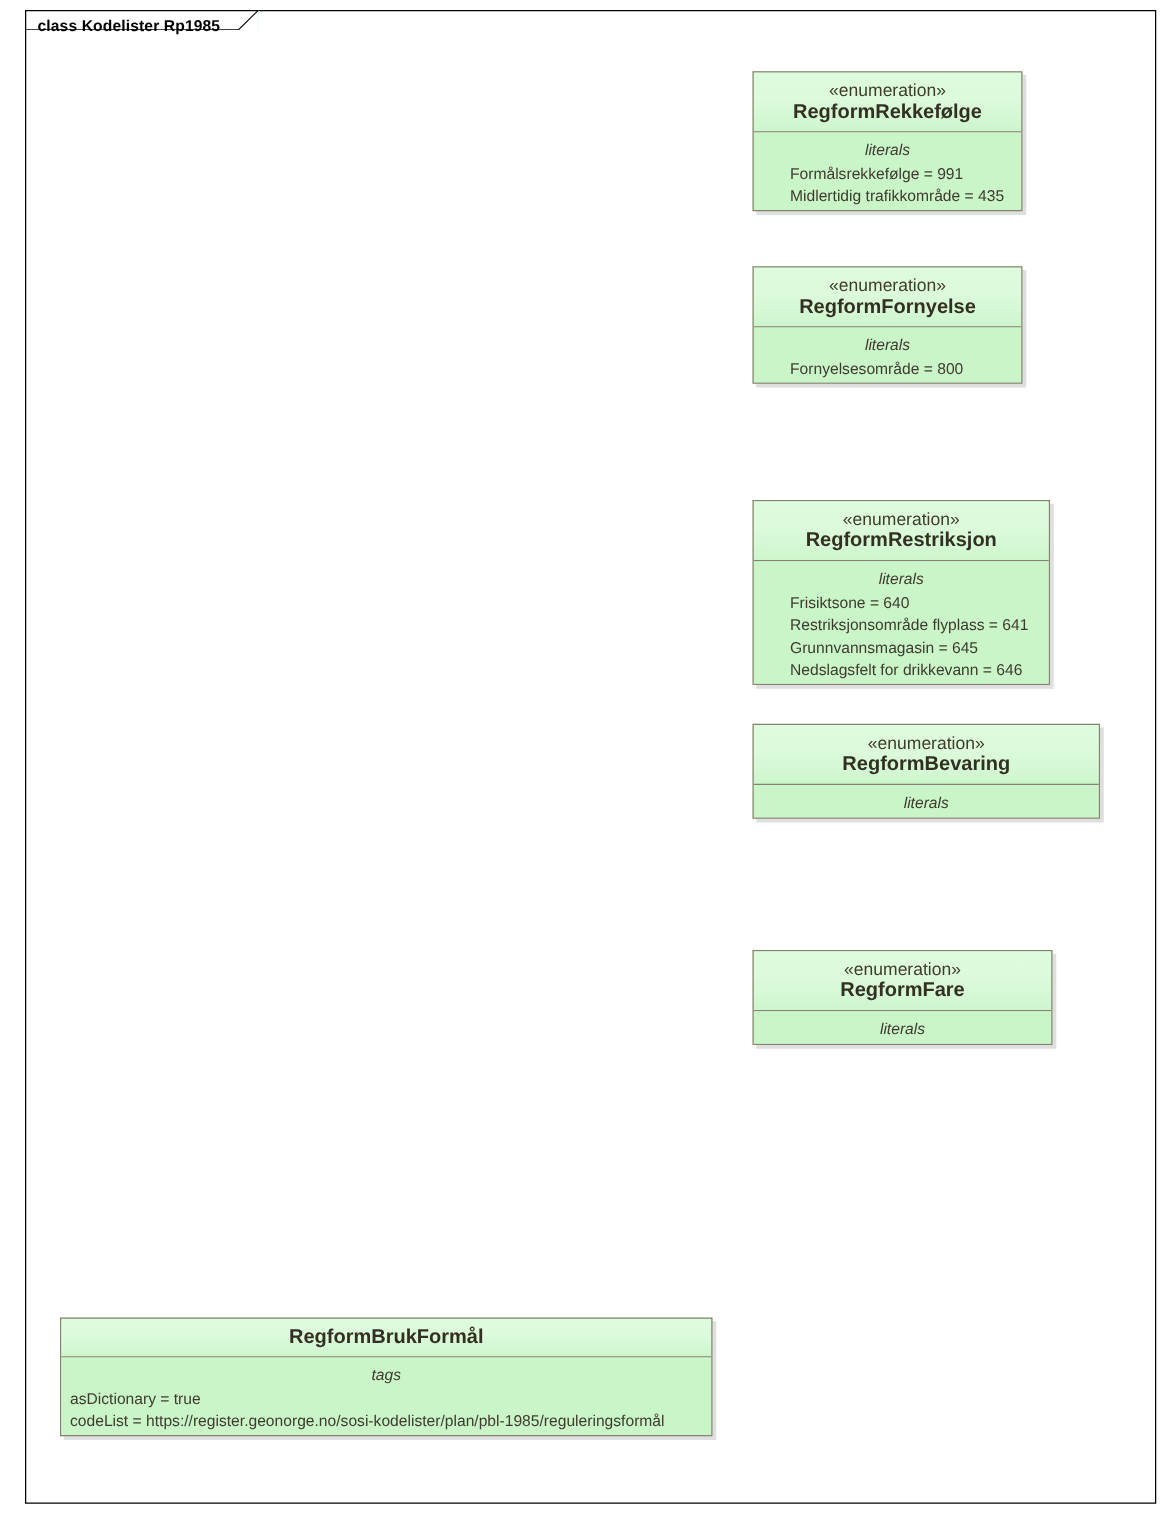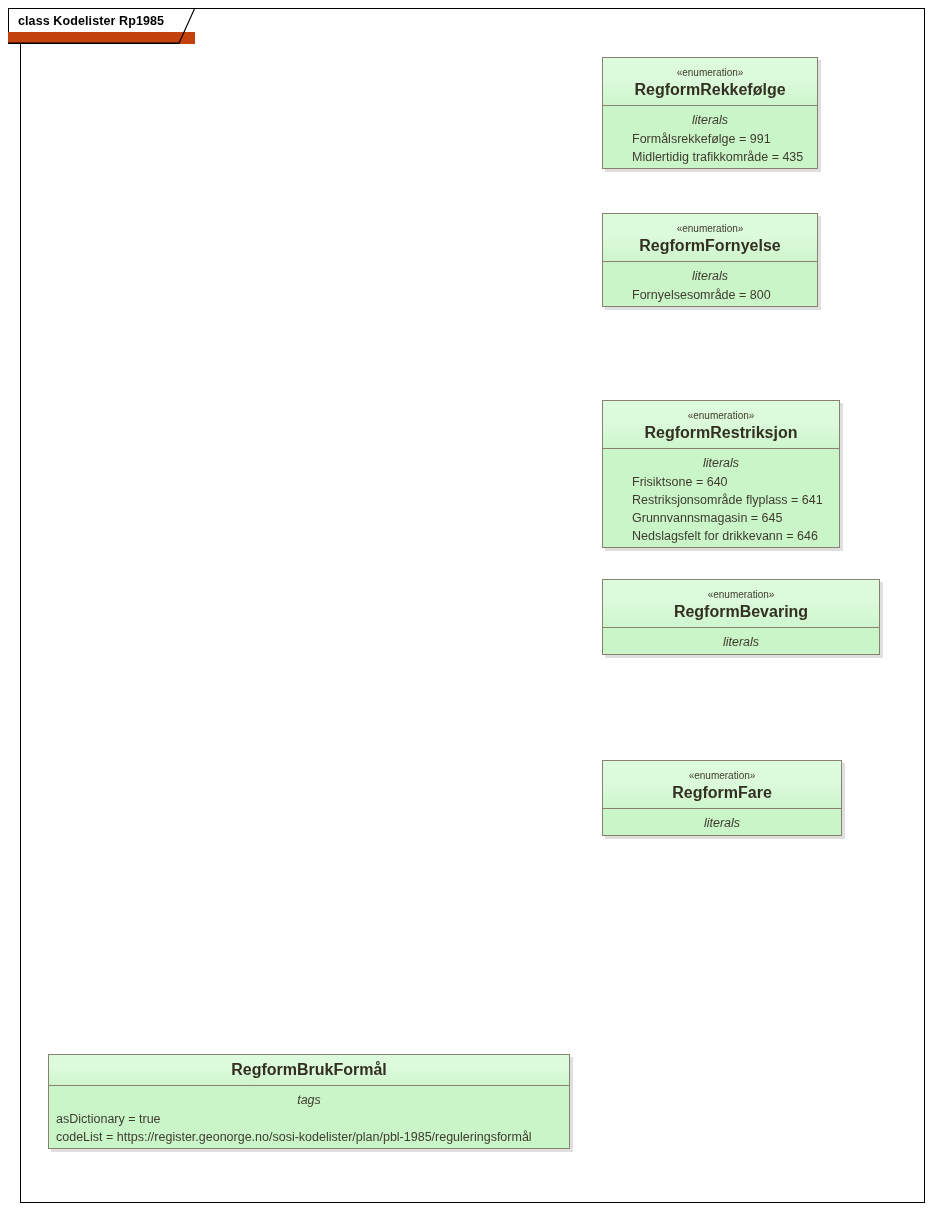--- a/index.html
+++ b/index.html
@@ -23,25 +23,25 @@
     width: 905px;
     height: 1195px;
     border: 1px solid #000000;
     box-sizing: border-box;
     background: #ffffff;
   }
 
   
   #frame-tab {
     position: absolute;
-    left: 8px;
+    left: 20px;
     top: 8px;
-    height: 36px;
-    box-sizing: border-box;
-    background: #c2410c;
+    height: 16px;
+    box-sizing: border-box;
+    background: #86efac;
     z-index: 5;
   }
   #frame-tab .tab-body {
     position: relative;
     height: 24px;
     display: flex;
     align-items: center;
     padding: 0 9px 0 9px;
     background: #ffffff;
     border-top: 1px solid #000000;
@@ -75,21 +75,21 @@
     overflow: hidden;
   }
   .uml-header {
     border-bottom: 1px solid #8a8070;
     background: linear-gradient(to bottom, #ddfbdd 0%, #dcfadc 45%, #cdf6cd 100%);
     text-align: center;
     padding: 6px 6px 7px 6px;
     box-sizing: border-box;
   }
   .stereotype {
-    font-size: 10px;
+    font-size: 14px;
     color: #3f3c2c;
     line-height: 17px;
     white-space: nowrap;
   }
   .classname {
     font-size: 16px;
     font-weight: bold;
     color: #332f22;
     line-height: 17px;
     white-space: nowrap;

